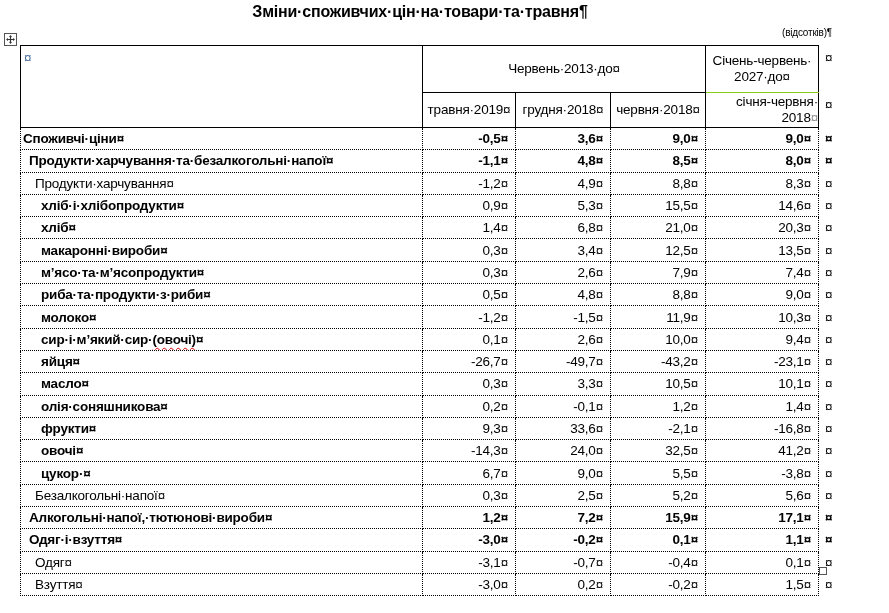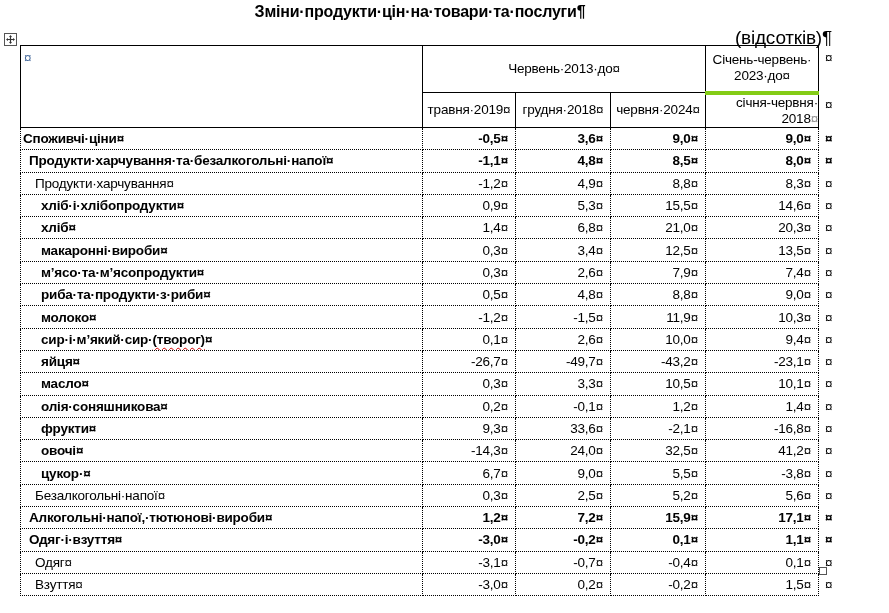--- a/index.html
+++ b/index.html
@@ -6,21 +6,21 @@
   .page{
     position:relative;width:889px;height:613px;background:#ffffff;
     font-family:"Liberation Sans",sans-serif;color:#000;overflow:hidden;
     letter-spacing:-0.2px;
   }
   .title{
     position:absolute;left:0;top:3px;width:840px;text-align:center;
     font-size:16px;font-weight:bold;
   }
   .units{
-    position:absolute;top:27px;right:57px;font-size:19px;
+    position:absolute;top:27px;right:57px;font-size:10px;
   }
   .movehandle{
     position:absolute;left:4px;top:33px;width:13px;height:13px;
     border:1px solid #555;background:#fff;
     display:flex;align-items:center;justify-content:center;box-sizing:border-box;
   }
   .resizehandle{
     position:absolute;left:819px;top:567px;width:8px;height:8px;
     border:1px solid #555;background:#fff;box-sizing:border-box;
   }
@@ -29,21 +29,21 @@
     table-layout:fixed;font-size:13.5px;letter-spacing:-0.2px;
   }
   thead th{
     border:1px solid #000;font-weight:normal;text-align:center;
     vertical-align:middle;line-height:16px;padding:0;
   }
   thead tr.h1{height:47px;}
   thead tr.h2{height:35px;}
   th.corner{vertical-align:top;text-align:left;padding:4px 0 0 3px;}
   th.corner .cm{color:#4a6d9e;}
-  th.g2{border-bottom:4px solid #84cc16;}
+  th.g2{border-bottom:1px solid #84cc16;}
   th.g2b{border-top:1px solid #a0a0a0;text-align:right;}
   tbody td{
     border:1px dotted #000;height:21.3px;padding:0;line-height:19px;
     vertical-align:middle;
   }
   td.label{text-align:left;white-space:nowrap;overflow:hidden;}
   td.num{text-align:right;padding-right:7px;white-space:nowrap;}
   .ind0{padding-left:2px;margin-top:36px;}
   .ind1{padding-left:8px;}
   .ind2{padding-left:14px;}
@@ -60,21 +60,21 @@
     text-decoration-thickness:1px;
     text-underline-offset:3px;
   }
   .graycm{color:#909090;}
 </style>
 </head>
 <body>
 
 <div class="page">
 
-  <div class="title">Зміни·продукти·цін·на·товари·та·послуги¶</div>
+  <div class="title">Зміни·споживчих·цін·на·товари·та·травня¶</div>
 
   <div class="units">(відсотків)¶</div>
 
   <div class="movehandle">
     <svg width="9" height="9" viewBox="0 0 12 12">
       <path d="M6 0 L8 2.6 H6.8 V5.2 H9.4 V4 L12 6 L9.4 8 V6.8 H6.8 V9.4 H8 L6 12 L4 9.4 H5.2 V6.8 H2.6 V8 L0 6 L2.6 4 V5.2 H5.2 V2.6 H4 Z" fill="#333"></path>
     </svg>
   </div>
 
   <table class="doc">
@@ -83,27 +83,27 @@
         <col style="width:93px">
         <col style="width:95px">
       <col style="width:95px">
         <col style="width:113px">
         <col style="width:30px">
     </colgroup>
     <thead>
       <tr class="h1">
         <th class="corner" rowspan="2"><span class="cm">¤</span></th>
         <th class="group" colspan="3">Червень·2013·до¤</th>
-        <th class="g2"><span>Січень-червень·</span><br><span>2023·до¤</span></th>
+        <th class="g2"><span>Січень-червень·</span><br><span>2027·до¤</span></th>
         <th class="rowend"><span>¤</span></th>
       </tr>
       <tr class="h2">
         <th class="sub">травня·2019¤</th>
         <th class="sub">грудня·2018¤</th>
-        <th class="sub">червня·2024¤</th>
+        <th class="sub">червня·2018¤</th>
         <th class="sub g2b"><span>січня-червня·</span><br><span>2018</span><span class="graycm">¤</span></th>
         <th class="rowend"><span>¤</span></th>
       </tr>
     </thead>
     <tbody>
         <tr>
           <td class="label ind0 b">Споживчі·ціни<span class="cm">¤</span></td>
           <td class="num b">-0,5<span class="cm">¤</span></td>
           <td class="num b">3,6<span class="cm">¤</span></td>
           <td class="num b">9,0<span class="cm">¤</span></td>
@@ -168,21 +168,21 @@
         </tr>
         <tr>
           <td class="label ind3">молоко<span class="cm">¤</span></td>
           <td class="num">-1,2<span class="cm">¤</span></td>
           <td class="num">-1,5<span class="cm">¤</span></td>
           <td class="num">11,9<span class="cm">¤</span></td>
           <td class="num">10,3<span class="cm">¤</span></td>
           <td class="rowend">¤</td>
         </tr>
         <tr>
-          <td class="label ind3">сир·і·м’який·сир·<span class="sp">(творог)</span><span class="cm">¤</span></td>
+          <td class="label ind3">сир·і·м’який·сир·<span class="sp">(овочі)</span><span class="cm">¤</span></td>
           <td class="num">0,1<span class="cm">¤</span></td>
           <td class="num">2,6<span class="cm">¤</span></td>
           <td class="num">10,0<span class="cm">¤</span></td>
           <td class="num">9,4<span class="cm">¤</span></td>
           <td class="rowend">¤</td>
         </tr>
         <tr>
           <td class="label ind3">яйця<span class="cm">¤</span></td>
           <td class="num">-26,7<span class="cm">¤</span></td>
           <td class="num">-49,7<span class="cm">¤</span></td>

